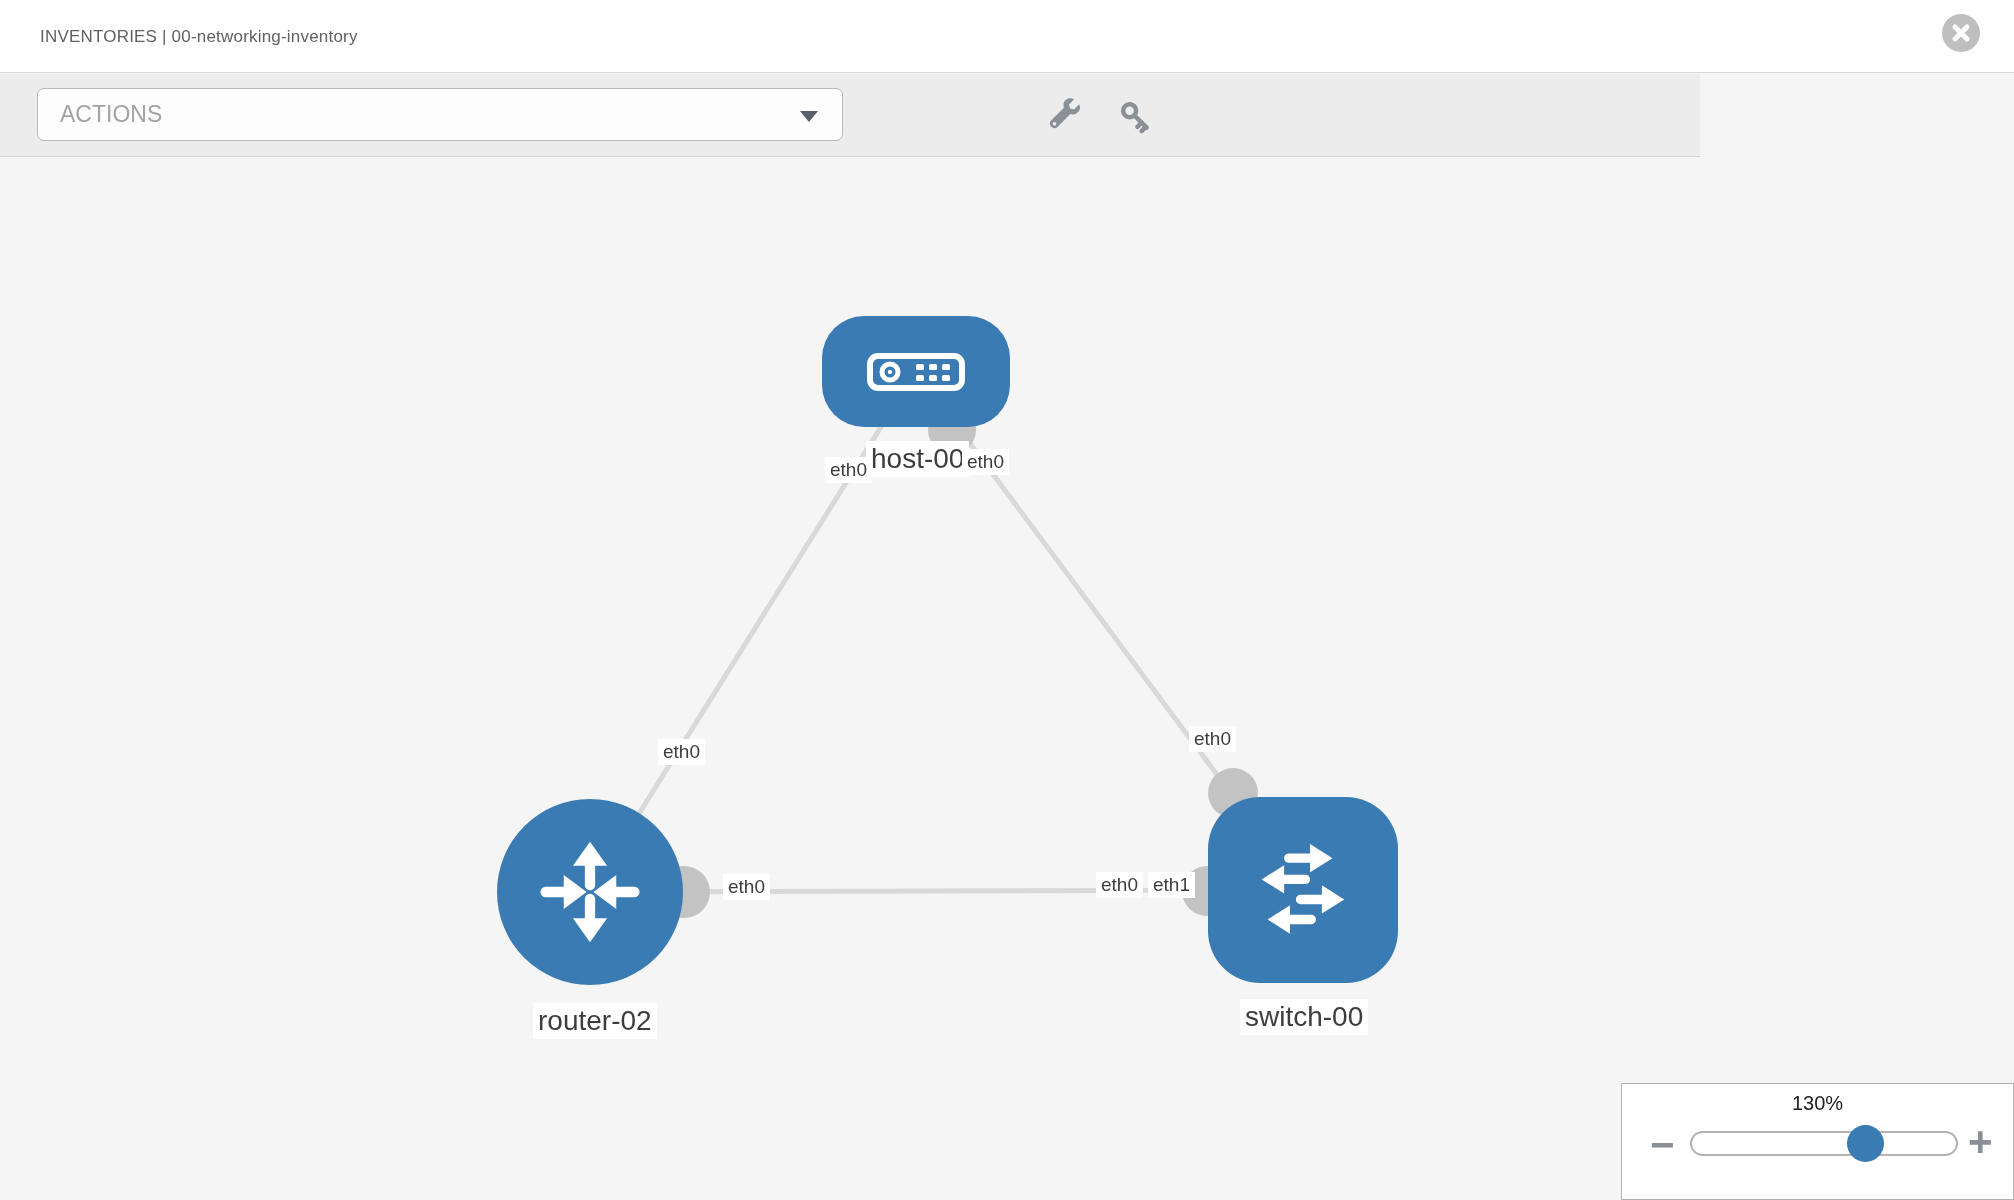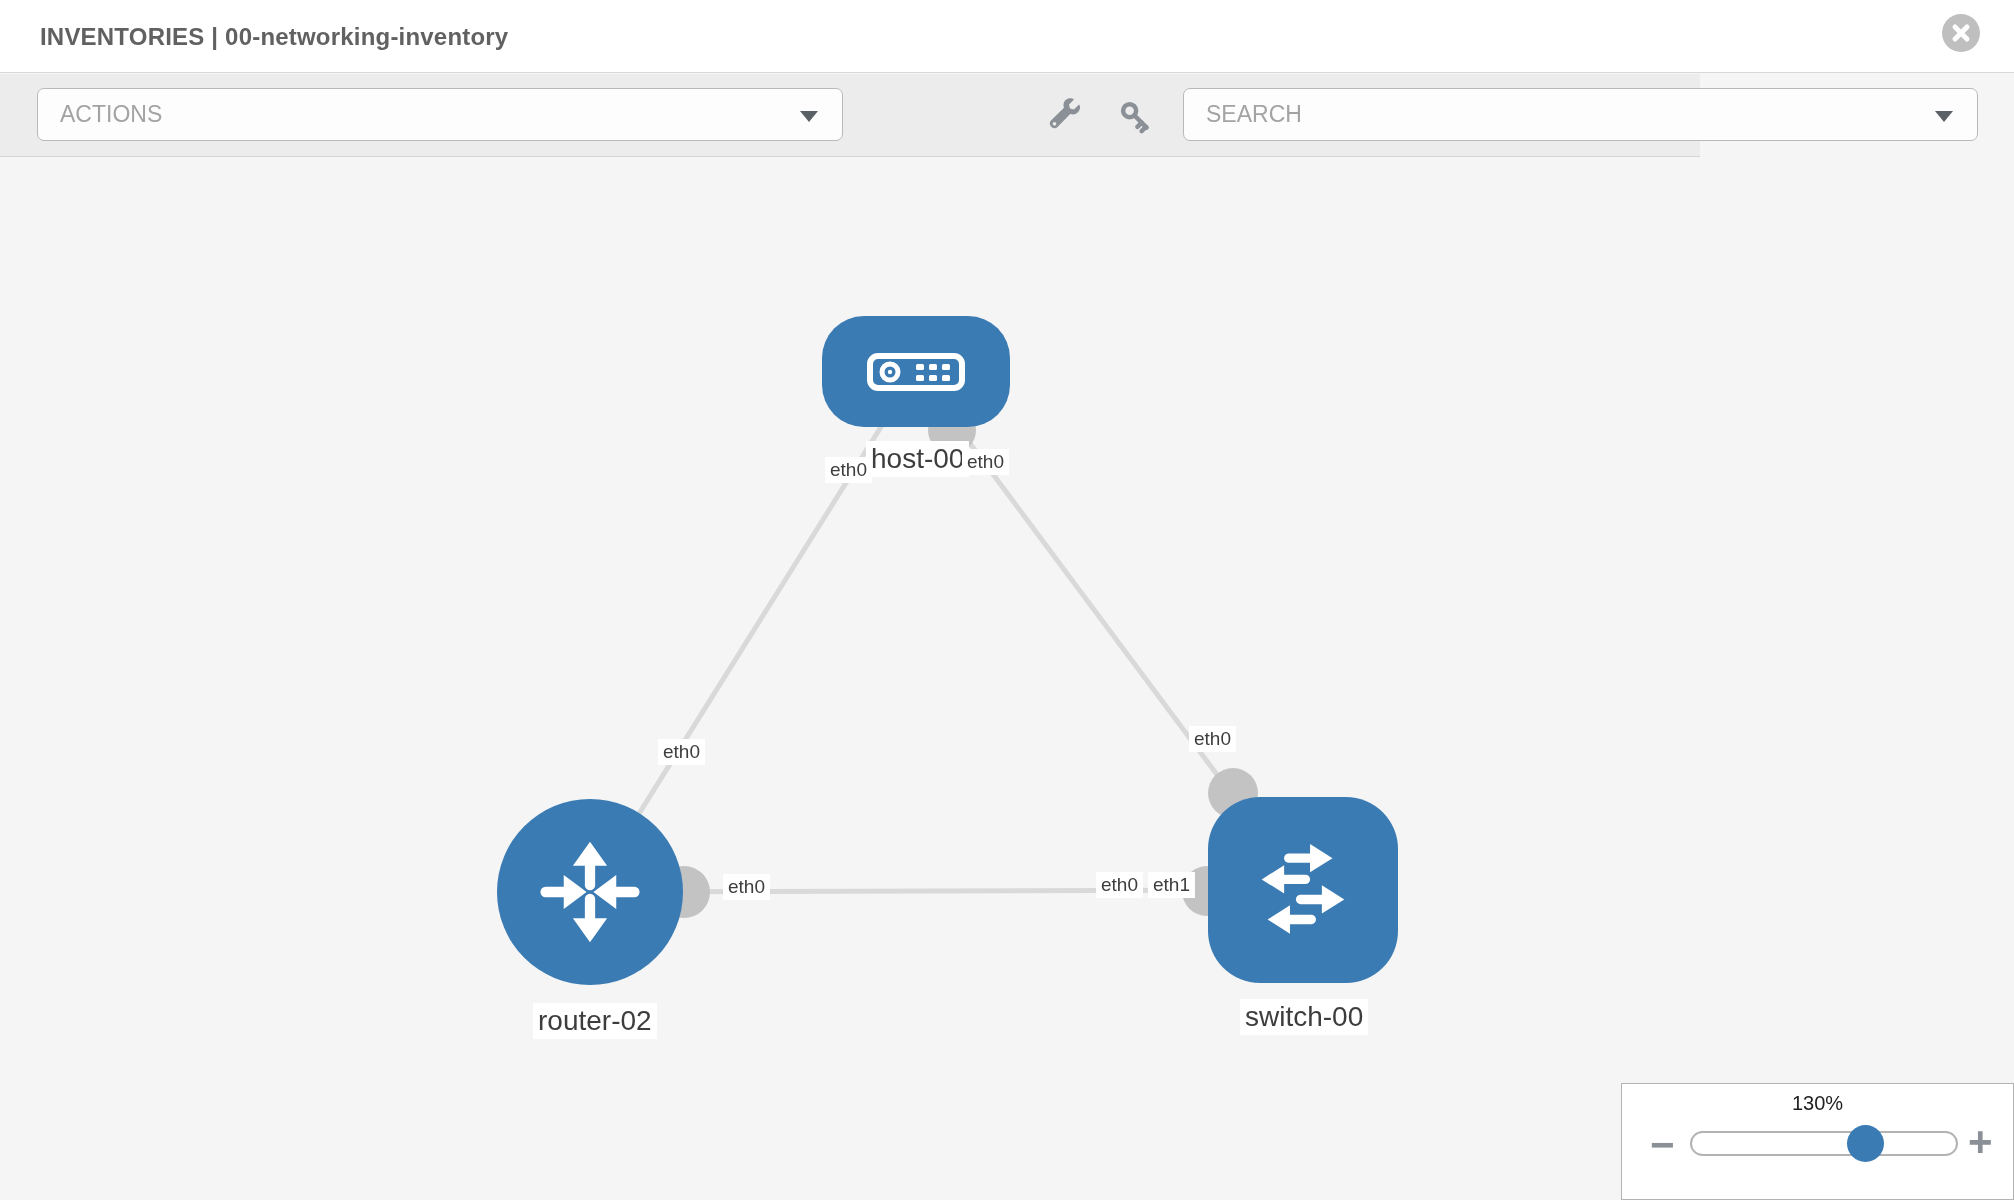--- a/index.html
+++ b/index.html
@@ -8,21 +8,21 @@
     font-family:"Liberation Sans","DejaVu Sans",sans-serif;
     background:#f5f5f5;
   }
   
   .header{
     position:absolute;left:0;top:0;width:2014px;height:73px;
     background:#ffffff;border-bottom:1px solid #d8d8d8;box-sizing:border-box;
   }
   .header-title{
     position:absolute;left:40px;top:0;height:73px;line-height:73px;
-    font-size:24px;font-weight:bold;color:#616161;letter-spacing:0.2px;
+    font-size:17px;font-weight:normal;color:#616161;letter-spacing:0.2px;
   }
   .close-btn{
     position:absolute;left:1942px;top:14px;width:38px;height:38px;border-radius:50%;
     background:#bfbfbf;cursor:pointer;
   }
   .close-btn svg{position:absolute;left:9px;top:9px;}
   
   .toolbar{
     position:absolute;left:0;top:74px;width:1700px;height:83px;
     background:#ececec;border-bottom:1px solid #d4d4d4;box-sizing:border-box;
@@ -108,24 +108,20 @@
     <svg width="38" height="38" viewBox="0 0 38 38">
       <g transform="rotate(45 19 19)">
         <circle cx="10" cy="19" r="6.5" fill="none" stroke="#8a9096" stroke-width="4.5"></circle>
         <line x1="16.5" y1="19" x2="34" y2="19" stroke="#8a9096" stroke-width="4.5" stroke-linecap="round"></line>
         <line x1="27" y1="19" x2="27" y2="25" stroke="#8a9096" stroke-width="4.5" stroke-linecap="round"></line>
         <line x1="33" y1="19" x2="33" y2="25" stroke="#8a9096" stroke-width="4.5" stroke-linecap="round"></line>
       </g>
     </svg>
   </div>
 
-  <div class="select-box" style="left:1183px;width:795px;">
-    <span class="sel-label">SEARCH</span>
-    <span class="caret"></span>
-  </div>
 </div>
 
 <div class="canvas">
 
   <svg class="edges" width="2014" height="1043">
 
     <line x1="916" y1="214" x2="590" y2="735" stroke="#d9d9d9" stroke-width="5"></line>
     <line x1="916" y1="214" x2="1303" y2="733" stroke="#d9d9d9" stroke-width="5"></line>
     <line x1="590" y1="735" x2="1303" y2="733" stroke="#d9d9d9" stroke-width="5"></line>
 

